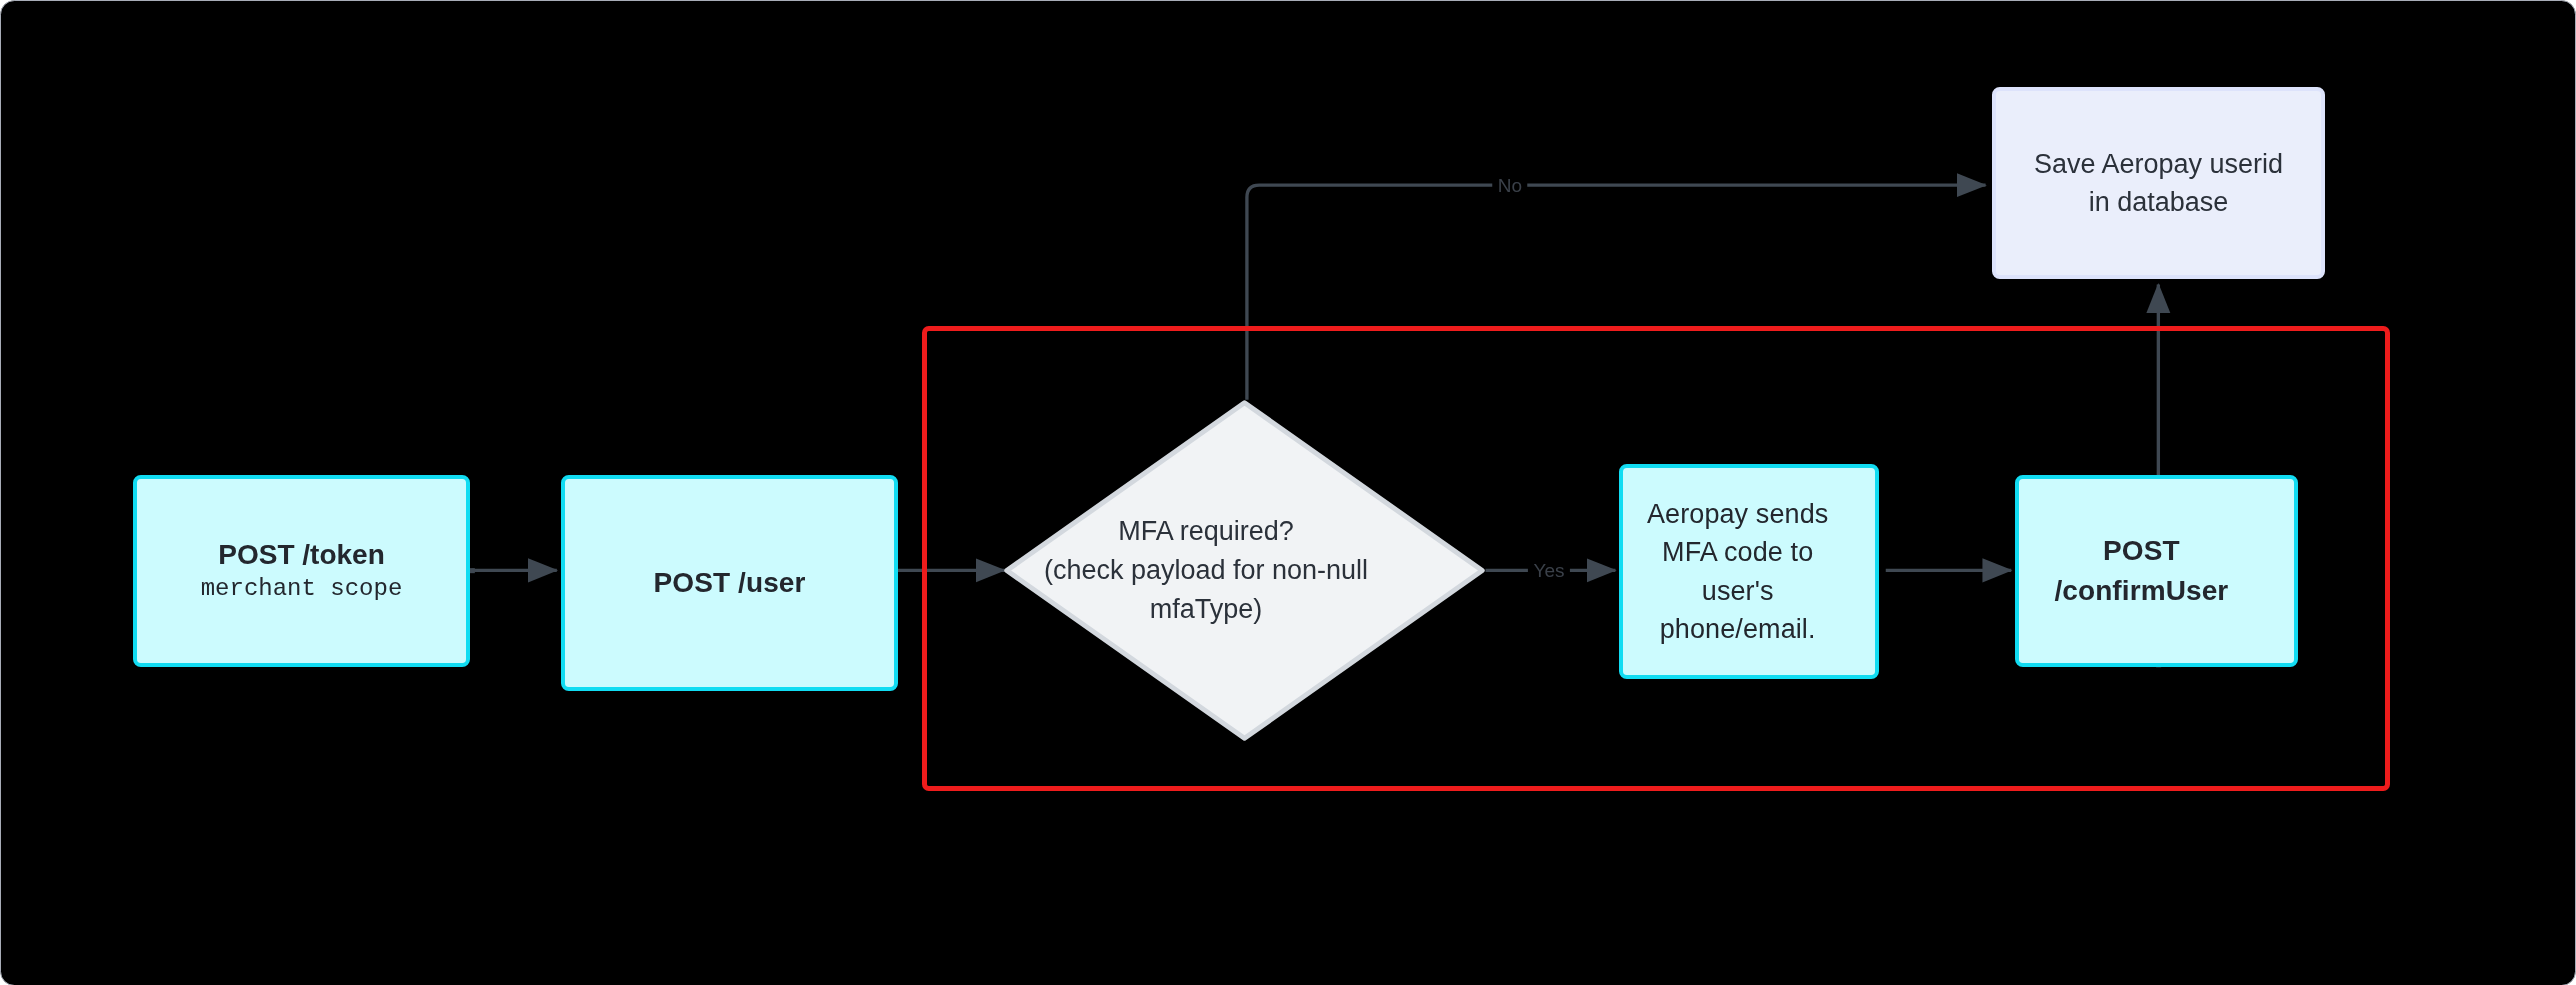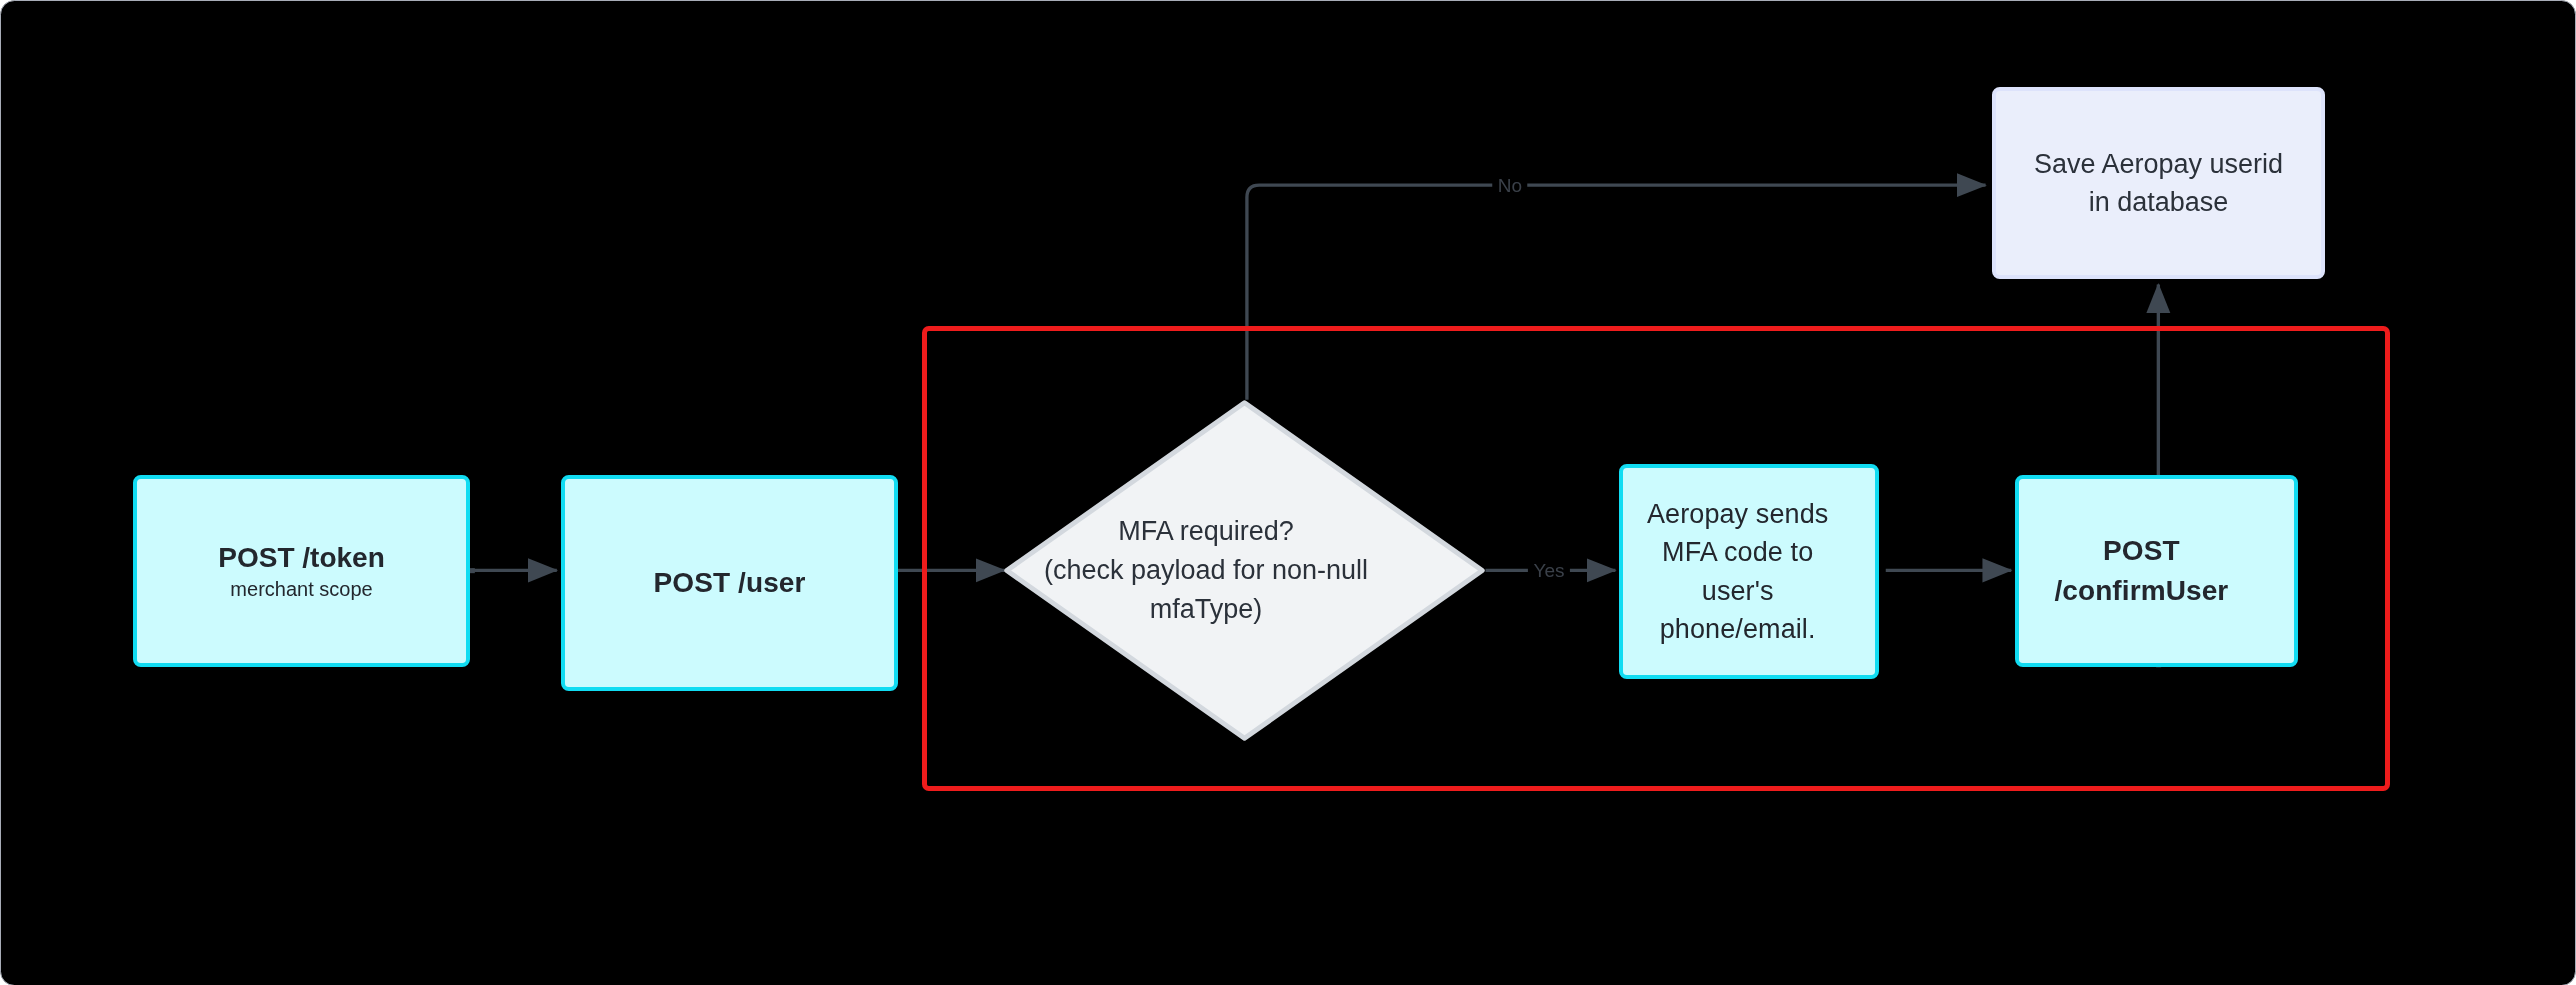--- a/index.html
+++ b/index.html
@@ -64,25 +64,26 @@
     flex-direction: column;
     justify-content: center;
   }
   .box-process .title {
     font-size: 28px;
     font-weight: bold;
     display: block;
     line-height: 1.2;
   }
   .box-process .subtitle {
-    font-size: 20px;
+    font-size: 24px;
     font-weight: normal;
     display: block;
     line-height: 1.2;
     margin-top: 3px;
+    font-family: Liberation Mono, monospace;
   }
 
   
   .box-data {
     background: #eaeefb;
     border: 4.5px solid #dde3fb;
     border-radius: 7.8px;
     color: #2b313a;
   }
   .box-data .label {

